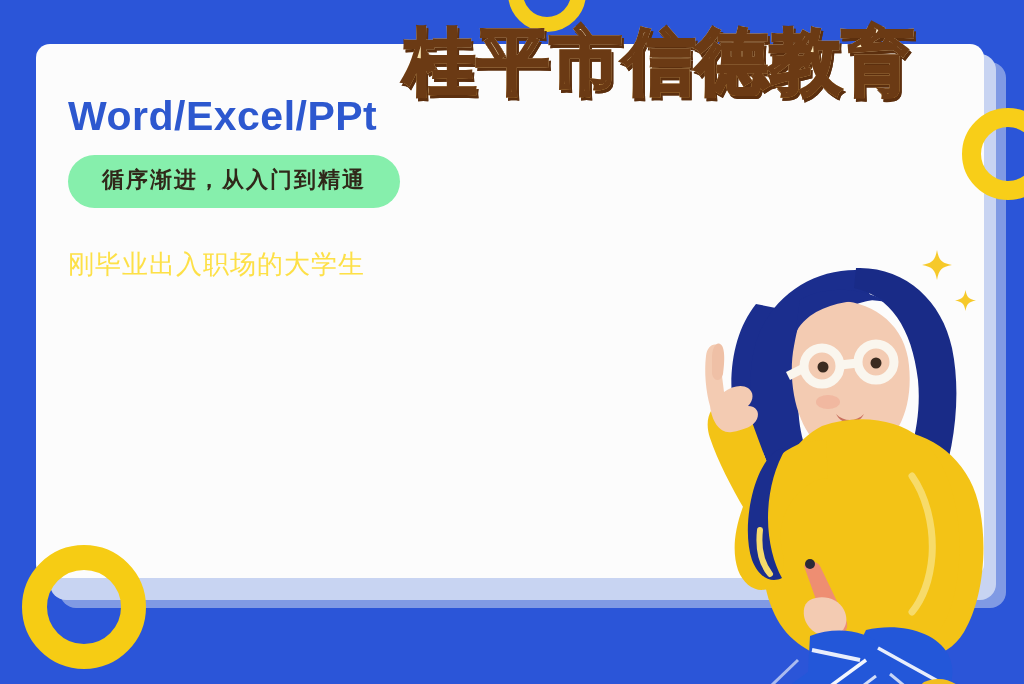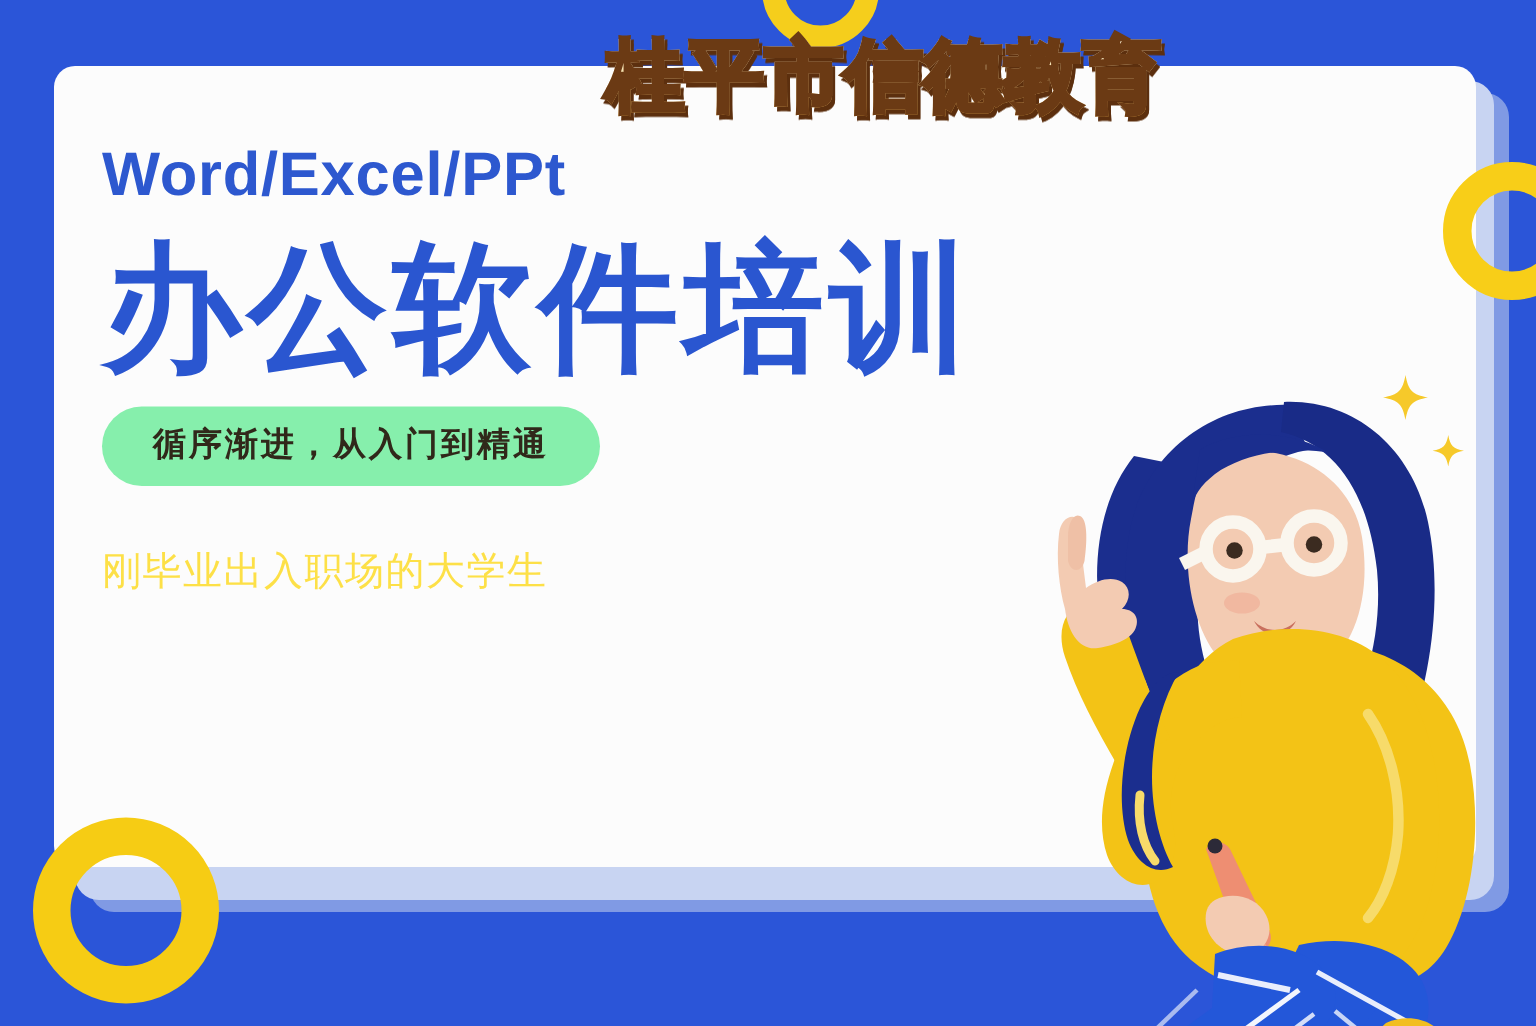--- a/index.html
+++ b/index.html
@@ -105,21 +105,21 @@
     font-size: 26px;
     line-height: 1.75;
     letter-spacing: 1px;
   }
 
   
   #watermark {
     position: absolute;
     left: 404px; top: 26px;
     z-index: 20;
-    font-size: 52px;
+    font-size: 72px;
     font-weight: bold;
     letter-spacing: 1px;
     line-height: 1;
     white-space: nowrap;
     color: #F3DFA8;
     background: linear-gradient(180deg, #FEF6DD 0%, #F7E3B0 42%, #E3AD4D 100%);
     -webkit-background-clip: text;
     background-clip: text;
     -webkit-text-fill-color: transparent;
     -webkit-text-stroke: 3px #6B3A14;
@@ -148,21 +148,20 @@
 
   <div class="ring" id="ring-top"></div>
 
   <div id="card-shadow-2"></div>
   <div id="card-shadow-1"></div>
   <div id="card"></div>
 
   <div id="content">
     <div id="subtitle-en">Word/Excel/PPt</div>
 
-    <div id="main-title">办公软件培训</div>
 
     <div id="badge">循序渐进，从入门到精通</div>
 
     <div id="audience">
       <div>刚毕业出入职场的大学生</div>
     </div>
   </div>
 
   <svg id="illustration" viewBox="0 0 464 454">
     <defs>

